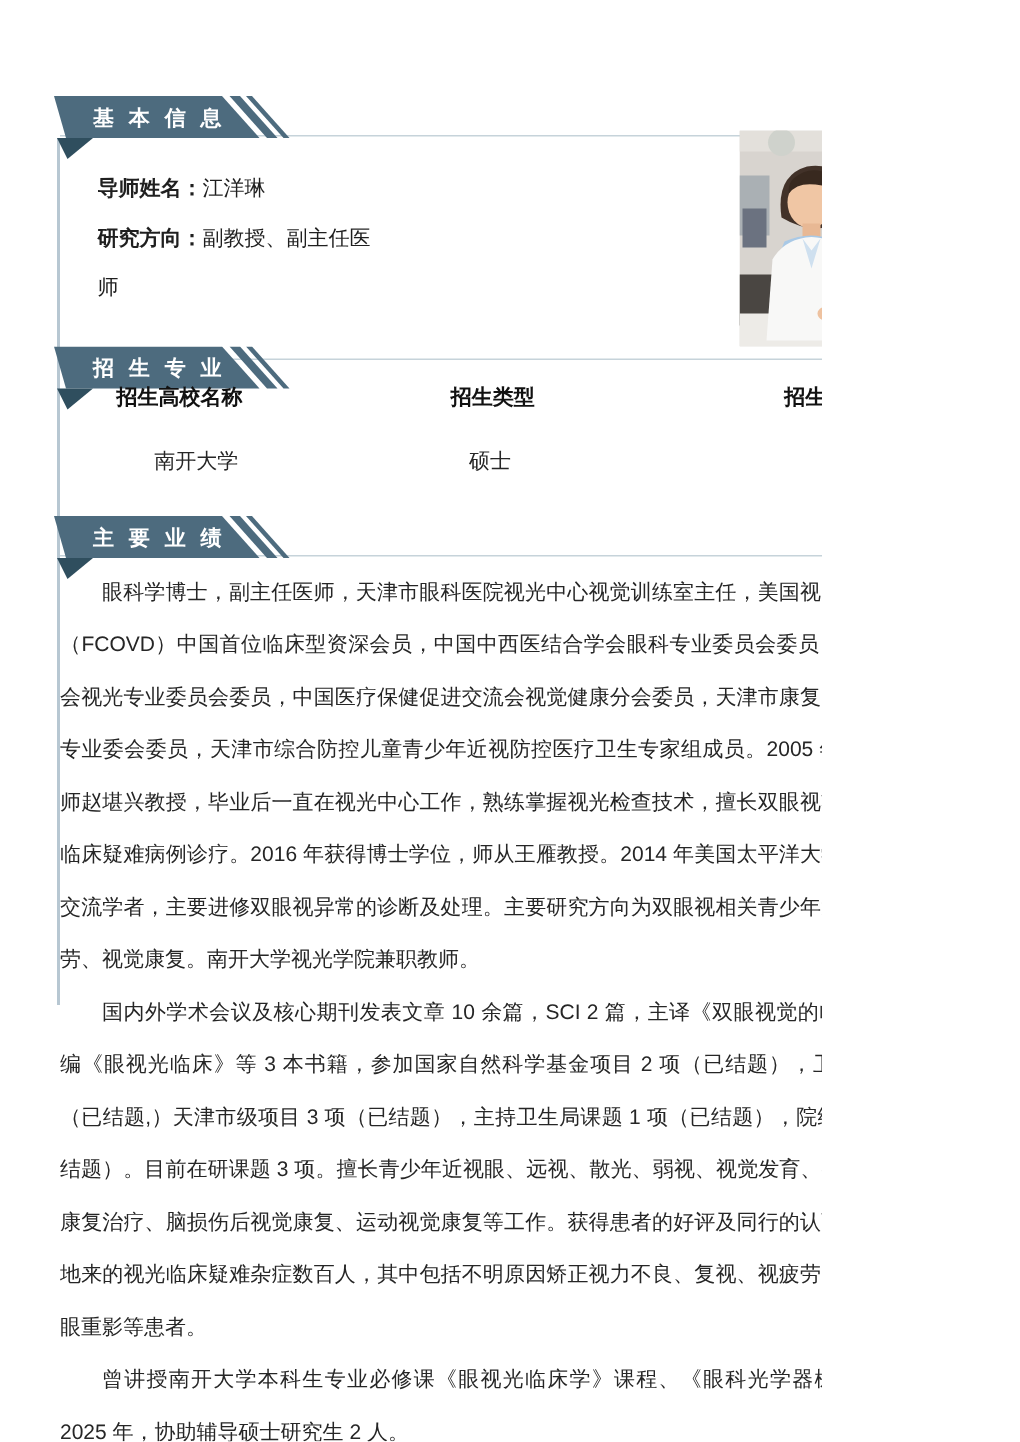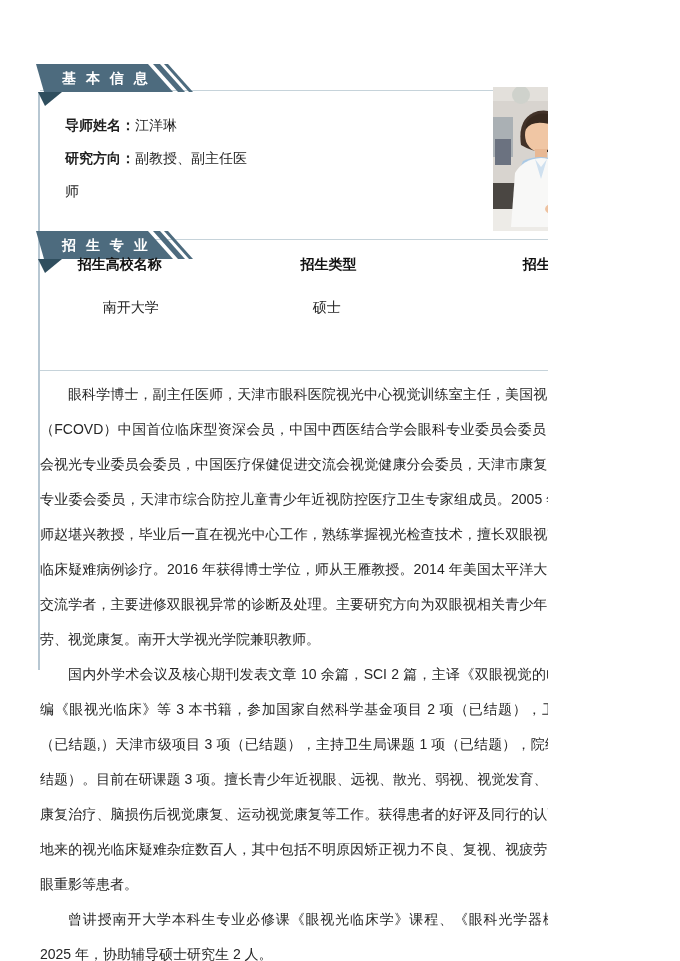--- a/index.html
+++ b/index.html
@@ -116,20 +116,29 @@
       <div class="td c3">招生类型</div>
       <div class="td c2">招生专业</div>
     </div>
     <div class="tr body">
       <div class="td c1">南开大学</div>
       <div class="td c3">硕士</div>
     </div>
   </div>
 
   <div class="hline" style="top:370px"></div>
+  <div class="banner" style="top:344px">
+    <svg width="200" height="44" viewBox="0 0 200 44">
+      <polygon points="0,0 112,0 137,28 8,28" fill="#4d6b7e"></polygon>
+      <polygon points="117,0 124,0 149,28 142,28" fill="#4d6b7e"></polygon>
+      <polygon points="128,0 132,0 157,28 153,28" fill="#4d6b7e"></polygon>
+      <polygon points="2,28 26,28 9,42" fill="#2f4e5e"></polygon>
+    </svg>
+    <span class="banner-label">主 要 业 绩</span>
+  </div>
 
   <div class="paras">
     <p>眼科学博士，副主任医师，天津市眼科医院视光中心视觉训练室主任，美国视觉发育视光学会（FCOVD）中国首位临床型资深会员，中国中西医结合学会眼科专业委员会委员，中国女医师协会视光专业委员会委员，中国医疗保健促进交流会视觉健康分会委员，天津市康复医学会视觉康复专业委会委员，天津市综合防控儿童青少年近视防控医疗卫生专家组成员。2005 年硕士毕业，导师赵堪兴教授，毕业后一直在视光中心工作，熟练掌握视光检查技术，擅长双眼视功能评估、视光临床疑难病例诊疗。2016 年获得博士学位，师从王雁教授。2014 年美国太平洋大学视光学院访问交流学者，主要进修双眼视异常的诊断及处理。主要研究方向为双眼视相关青少年近视防控、视疲劳、视觉康复。南开大学视光学院兼职教师。</p>
     <p>国内外学术会议及核心期刊发表文章 10 余篇，SCI 2 篇，主译《双眼视觉的临床处理》，参编《眼视光临床》等 3 本书籍，参加国家自然科学基金项目 2 项（已结题），卫生部项目 1 项（已结题,）天津市级项目 3 项（已结题），主持卫生局课题 1 项（已结题），院级课题 1 项（已结题）。目前在研课题 3 项。擅长青少年近视眼、远视、散光、弱视、视觉发育、视疲劳的诊断及康复治疗、脑损伤后视觉康复、运动视觉康复等工作。获得患者的好评及同行的认可，接待全国各地来的视光临床疑难杂症数百人，其中包括不明原因矫正视力不良、复视、视疲劳、调节痉挛、单眼重影等患者。</p>
     <p>曾讲授南开大学本科生专业必修课《眼视光临床学》课程、《眼科光学器械》课程。截止 2025 年，协助辅导硕士研究生 2 人。</p>
   </div>
 
 </div>
 
 </body></html>

